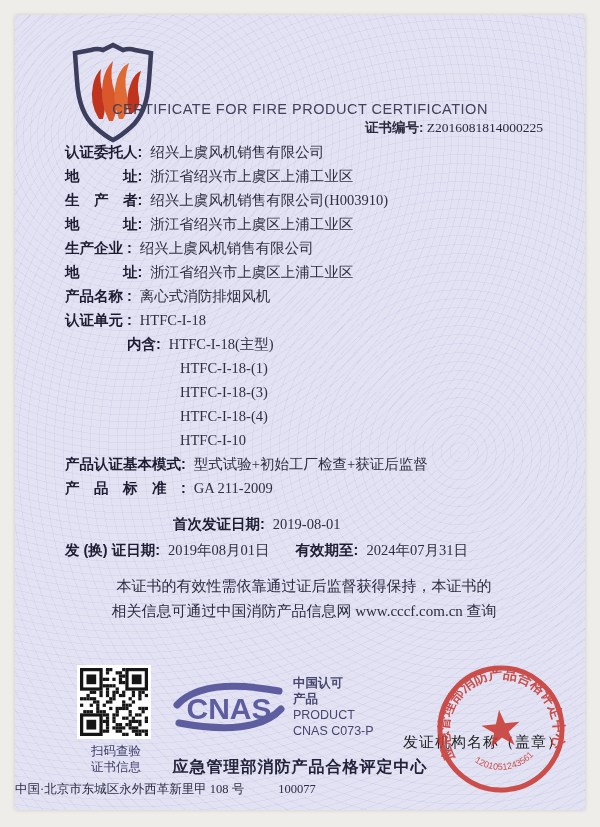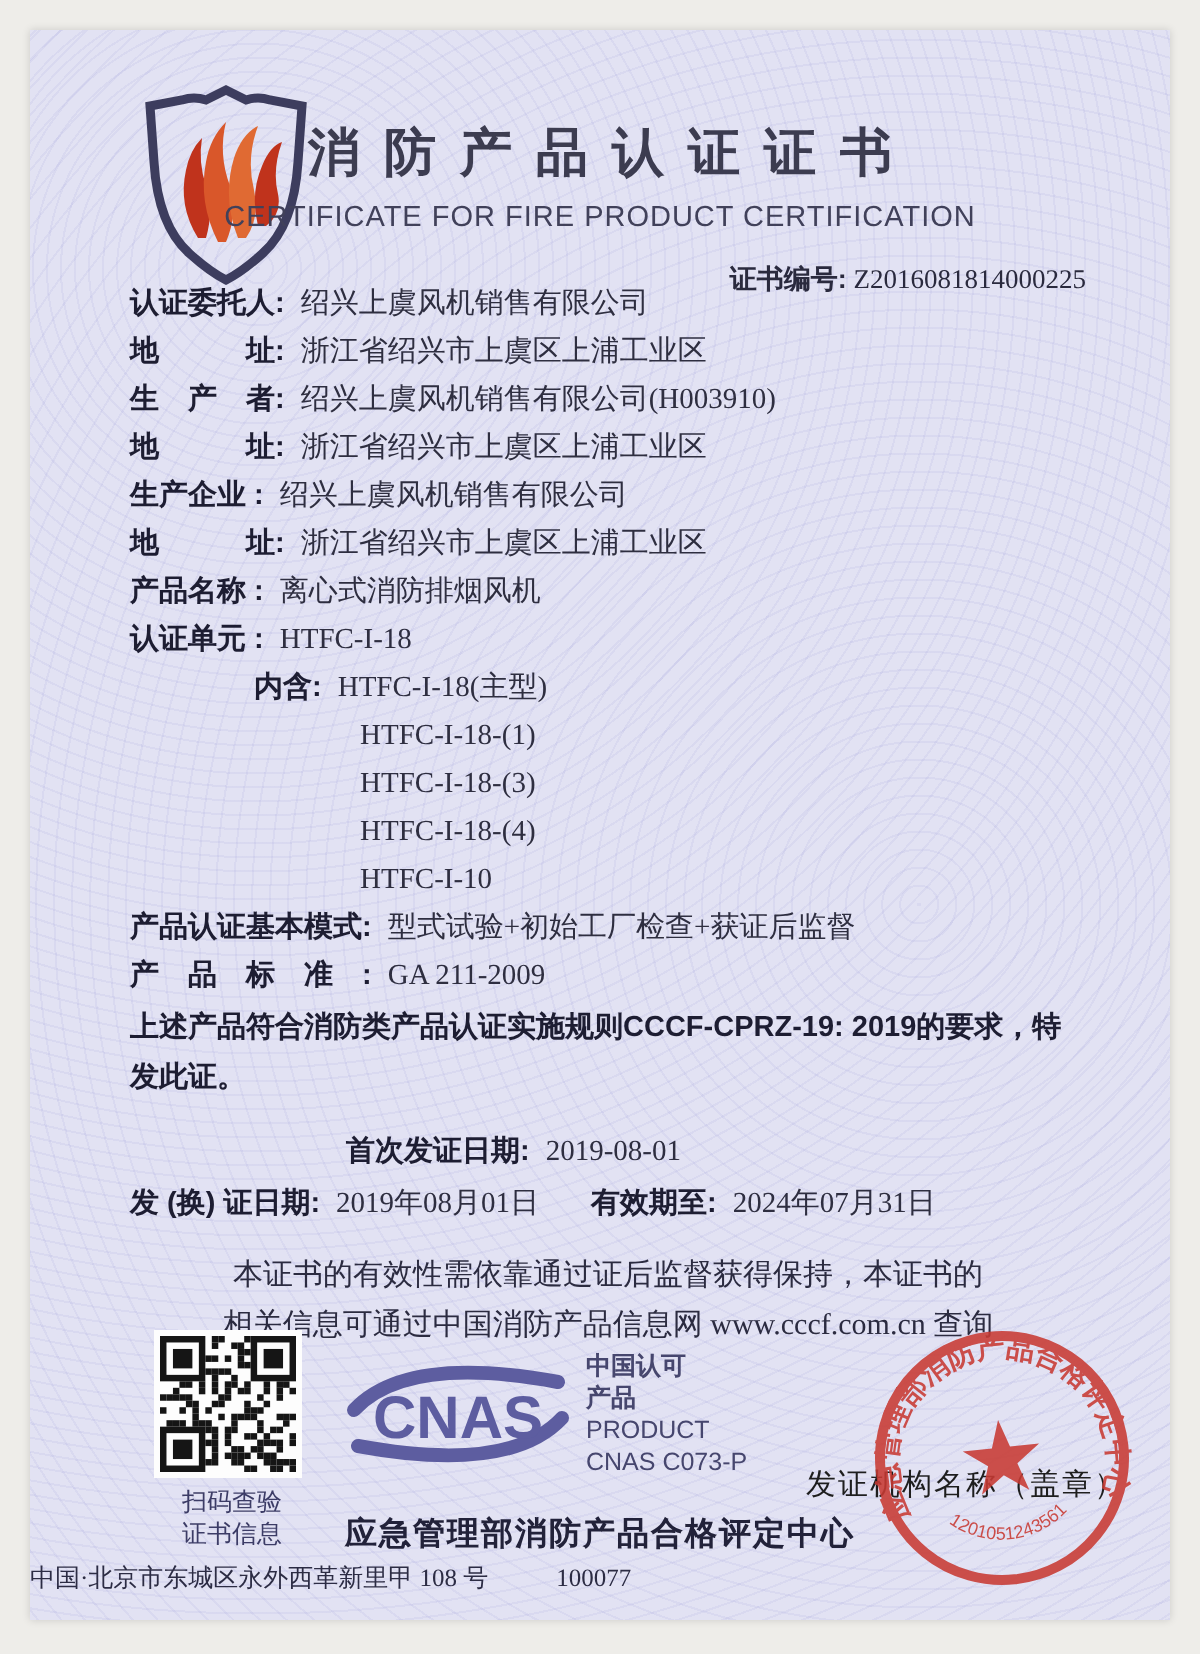--- a/index.html
+++ b/index.html
@@ -19,21 +19,21 @@
     position:absolute; left:0; top:44px; width:100%; text-align:center;
     font-family:"Liberation Sans", sans-serif; font-weight:bold;
     font-size:26px; letter-spacing:12px; color:#3c3c50; text-indent:12px;
   }
   .subtitle {
     position:absolute; left:0; top:86px; width:100%; text-align:center;
     font-family:"Liberation Sans", sans-serif;
     font-size:14.5px; color:#41415a; letter-spacing:0.5px;
   }
   .certno {
-    position:absolute; right:42px; top:116px; font-size:13.5px; color:#2a2a3e;
+    position:absolute; right:42px; top:104px; font-size:13.5px; color:#2a2a3e;
   }
   .certno .lbl { font-family:"Liberation Sans", sans-serif; font-weight:bold; }
   
   .content { position:absolute; left:50px; top:125px; width:490px; font-size:14.5px; color:#2e2e40; }
   .row { line-height:24px; white-space:nowrap; }
   .row .lbl { font-family:"Liberation Sans", sans-serif; font-weight:bold; color:#1d1d32; margin-right:8px; }
   .row.inner1 { padding-left:62px; }
   .row.inner2 { padding-left:115px; }
   .statement { line-height:25px; font-family:"Liberation Sans", sans-serif; font-weight:bold; color:#1d1d32; width:478px; margin-top:2px; }
   .dates1 { margin-top:12px; padding-left:108px; }
@@ -62,21 +62,20 @@
   <svg class="logo" viewBox="0 0 100 104">
     <path d="M50 4 L60 9 Q66 7 72 9 L88 12 L86 40 Q84 72 68 86 Q58 95 50 99 Q42 95 32 86 Q16 72 14 40 L12 12 L28 9 Q34 7 40 9 Z" fill="none" stroke="#3d3d5e" stroke-width="4.5"></path>
     <g>
       <path d="M36 78 Q26 62 30 44 Q32 34 38 28 Q36 40 40 52 Q44 64 40 78 Z" fill="#c0331c"></path>
       <path d="M46 80 Q36 60 40 40 Q42 28 50 20 Q46 36 52 52 Q56 66 50 80 Z" fill="#d9572a"></path>
       <path d="M56 78 Q48 58 54 38 Q58 26 66 22 Q60 38 64 54 Q67 68 60 78 Z" fill="#e06a33"></path>
       <path d="M66 72 Q62 56 68 42 Q72 32 78 30 Q73 44 76 56 Q78 66 70 72 Z" fill="#c0331c"></path>
     </g>
   </svg>
 
-  <div class="title">消防产品认证证书</div>
   <div class="subtitle">CERTIFICATE FOR FIRE PRODUCT CERTIFICATION</div>
   <div class="certno">
     <span class="lbl">证书编号:</span>
     <span>Z2016081814000225</span>
   </div>
 
   <div class="content">
     <div class="row"><span class="lbl">认证委托人:</span><span>绍兴上虞风机销售有限公司</span></div>
     <div class="row"><span class="lbl">地　　　址:</span><span>浙江省绍兴市上虞区上浦工业区</span></div>
     <div class="row"><span class="lbl">生　产　者:</span><span>绍兴上虞风机销售有限公司(H003910)</span></div>
@@ -85,21 +84,20 @@
     <div class="row"><span class="lbl">地　　　址:</span><span>浙江省绍兴市上虞区上浦工业区</span></div>
     <div class="row"><span class="lbl">产品名称 :</span><span>离心式消防排烟风机</span></div>
     <div class="row"><span class="lbl">认证单元 :</span><span>HTFC-I-18</span></div>
     <div class="row inner1"><span class="lbl">内含:</span><span>HTFC-I-18(主型)</span></div>
     <div class="row inner2"><span>HTFC-I-18-(1)</span></div>
     <div class="row inner2"><span>HTFC-I-18-(3)</span></div>
     <div class="row inner2"><span>HTFC-I-18-(4)</span></div>
     <div class="row inner2"><span>HTFC-I-10</span></div>
     <div class="row"><span class="lbl">产品认证基本模式:</span><span>型式试验+初始工厂检查+获证后监督</span></div>
     <div class="row"><span class="lbl">产　品　标　准　:</span><span>GA 211-2009</span></div>
-    <div class="statement">上述产品符合消防类产品认证实施规则CCCF-CPRZ-19: 2019的要求，特发此证。</div>
     <div class="row dates1"><span class="lbl">首次发证日期:</span><span>2019-08-01</span></div>
     <div class="row dates2">
       <span class="lbl">发 (换) 证日期:</span><span>2019年08月01日</span><span class="gap"></span><span class="lbl">有效期至:</span><span>2024年07月31日</span>
     </div>
     <div class="notice">
       <div>本证书的有效性需依靠通过证后监督获得保持，本证书的</div>
       <div>相关信息可通过中国消防产品信息网 www.cccf.com.cn 查询</div>
     </div>
   </div>
 

